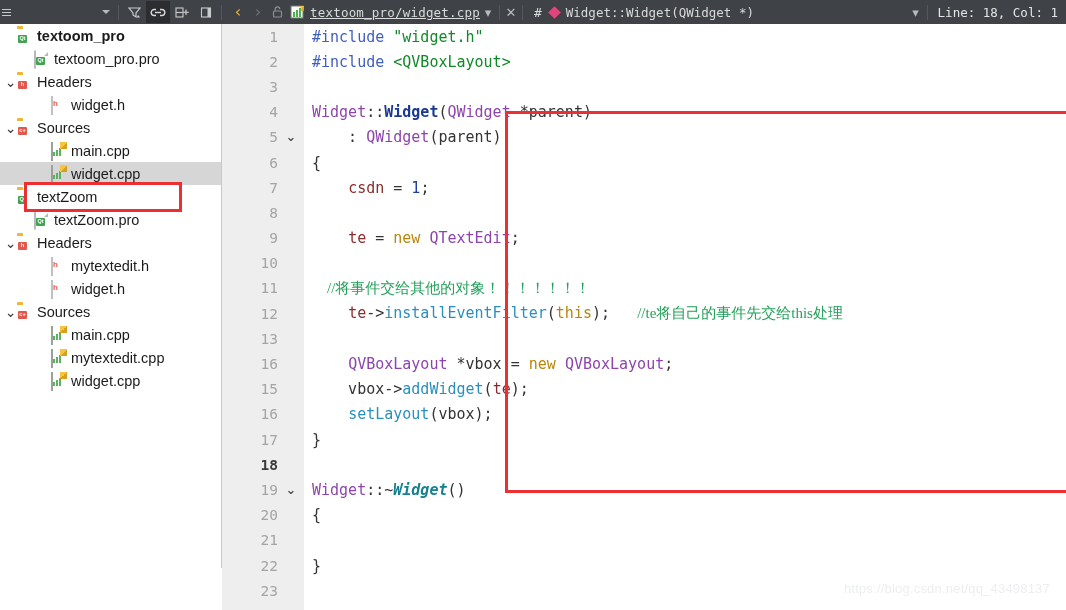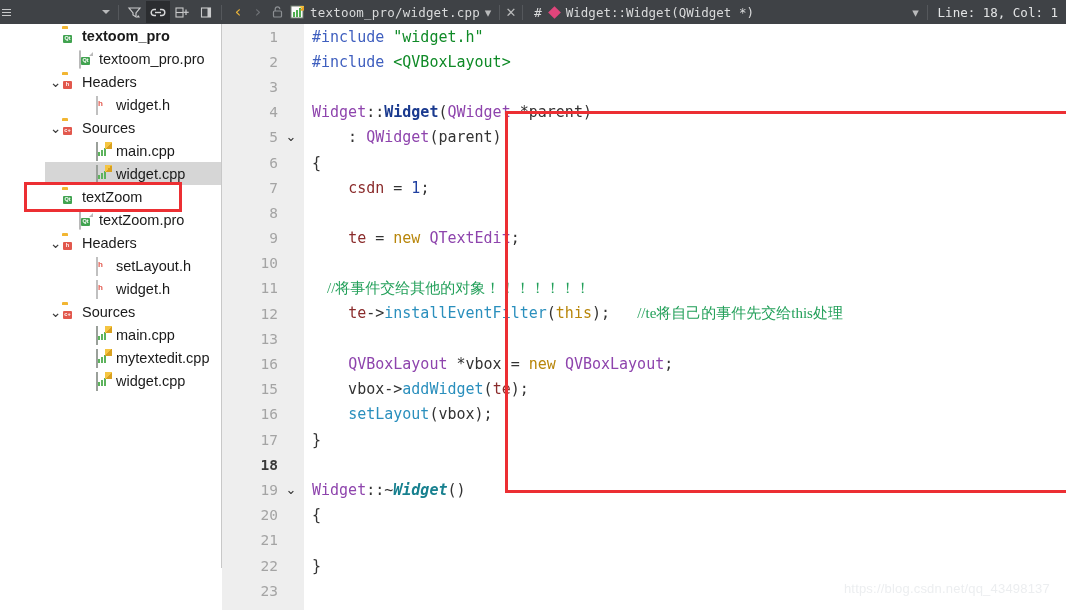--- a/index.html
+++ b/index.html
@@ -50,21 +50,21 @@
     font-size:16px;line-height:1;font-family:"DejaVu Sans",sans-serif;
   }
   .navchev.back{color:#e8b33a;}
   .navchev.fwd{color:#6f7276;}
   .lockico{width:20px;height:24px;display:flex;align-items:center;justify-content:center;}
   .fileico{
     width:15px;height:15px;margin:0 5px 0 2px;position:relative;flex:0 0 15px;
   }
   .mono{font-family:"DejaVu Sans Mono","Liberation Mono",monospace;}
   .filepath{
-    color:#d9dadb;font-size:12.5px;letter-spacing:.2px;white-space:nowrap;
+    color:#d9dadb;font-size:12.5px;letter-spacing:.2px;white-space:nowrap;text-decoration:underline;
   }
   .cbx{
     width:16px;height:24px;display:flex;align-items:center;justify-content:center;
     color:#b9babb;font-size:13px;
   }
   .hashmk{
     color:#d9dadb;font-size:13px;margin:0 6px 0 8px;
   }
   .diamond{
     width:9px;height:9px;background:#e0457b;transform:rotate(45deg);
@@ -72,21 +72,21 @@
   }
   .symtext{color:#d9dadb;font-size:12.5px;white-space:nowrap;}
   .linecol{
     color:#e3e4e5;font-size:12.5px;white-space:nowrap;padding-left:7px;
   }
 
   
   .sidebar{
     position:absolute;left:0;top:24px;width:222px;height:544px;
     background:#ffffff;overflow:hidden;
-    border-right:1px solid #c8c8c8;box-sizing:border-box;padding-left:45px;
+    border-right:1px solid #c8c8c8;box-sizing:border-box;
   }
   .row{
     position:relative;height:23px;display:flex;align-items:center;
     white-space:nowrap;
   }
   .row.sel{background:#d6d6d6;}
   .arrow{
     width:13px;height:23px;flex:0 0 13px;display:flex;align-items:center;justify-content:center;
     color:#3c3c3c;font-size:9px;
   }
@@ -354,21 +354,21 @@
         <div class="row">
           <div style="width: 4px; flex: 0 0 4px;"></div>
           <div class="arrow" style="font-size: 14px; line-height: 8px;">⌄</div>
           <div class="rowico"><span class="ico-folder"></span><span class="badge h">h</span></div>
           <span class="lbl">Headers</span>
         </div>
         <div class="row">
           <div style="width: 38px; flex: 0 0 38px;"></div>
           <div class="arrow"></div>
           <div class="rowico"><span class="ico-h"><span>h</span></span></div>
-          <span class="lbl">setLayout.h</span>
+          <span class="lbl">mytextedit.h</span>
         </div>
         <div class="row">
           <div style="width: 38px; flex: 0 0 38px;"></div>
           <div class="arrow"></div>
           <div class="rowico"><span class="ico-h"><span>h</span></span></div>
           <span class="lbl">widget.h</span>
         </div>
         <div class="row">
           <div style="width: 4px; flex: 0 0 4px;"></div>
           <div class="arrow" style="font-size: 14px; line-height: 8px;">⌄</div>

